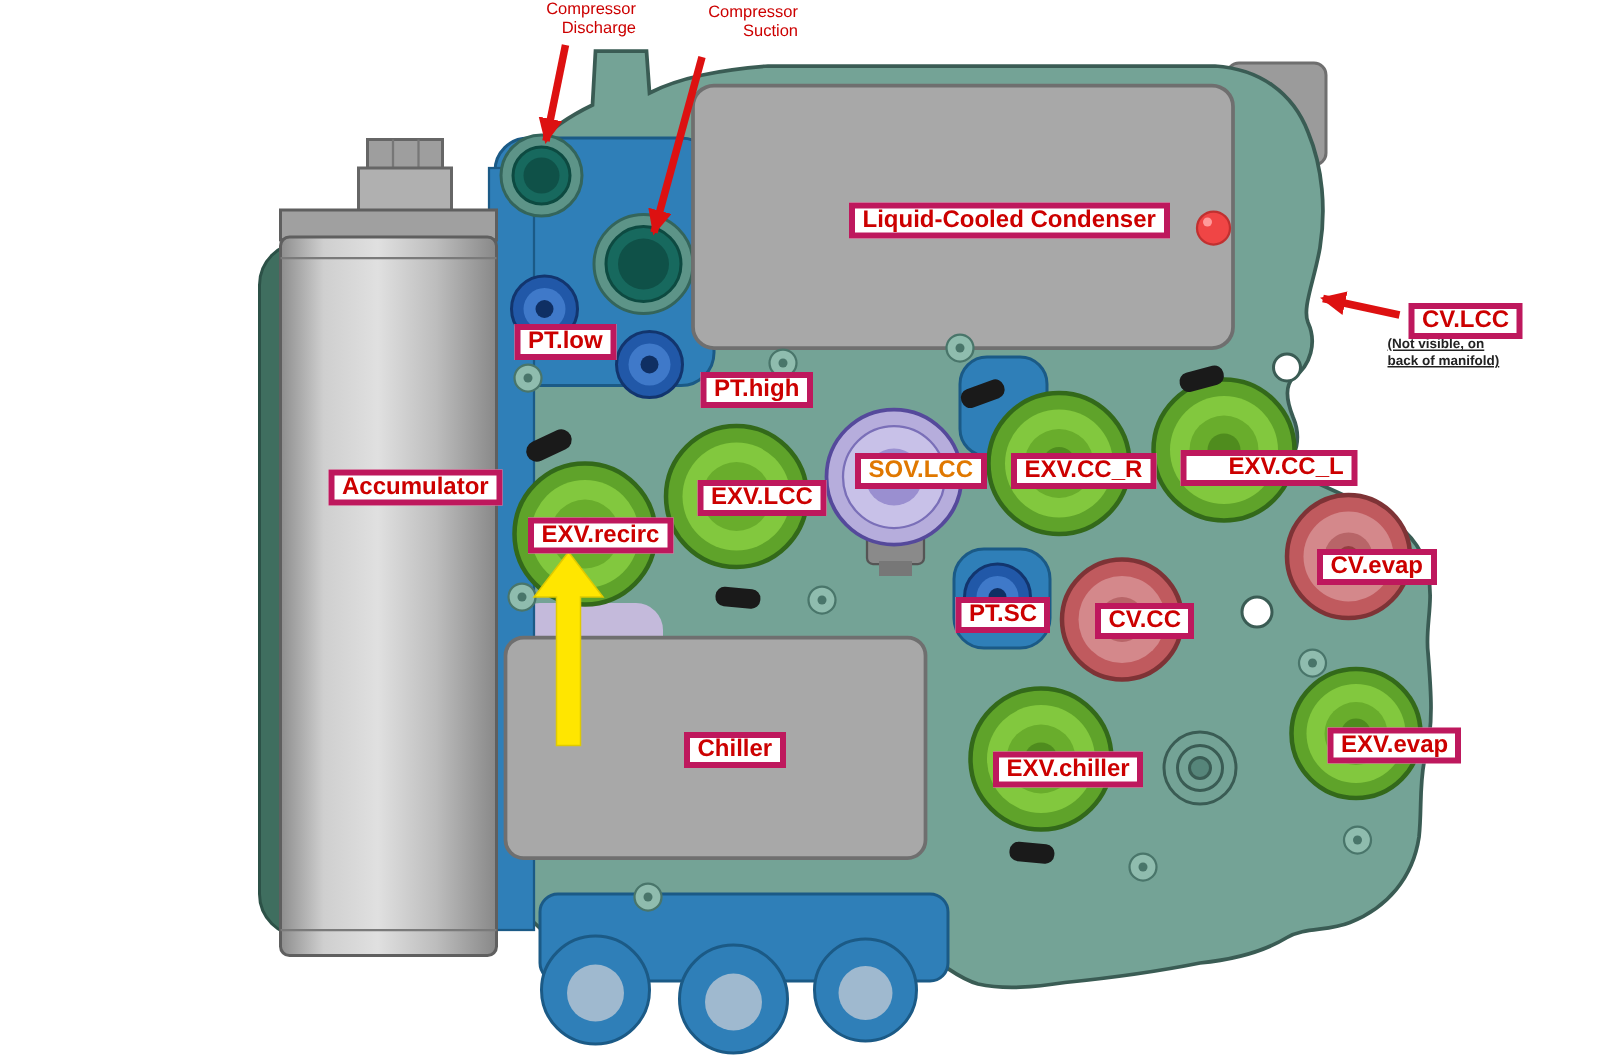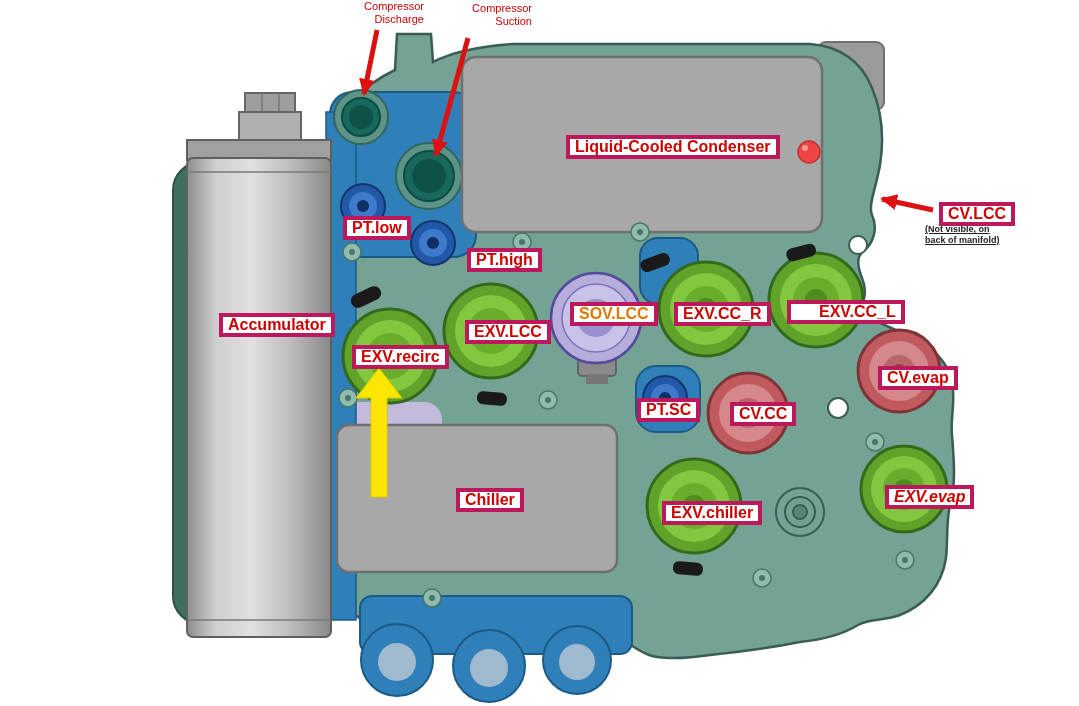--- a/index.html
+++ b/index.html
@@ -251,16 +251,16 @@
   <div class="lbl" style="left:352px;top:345px;">EXV.recirc</div>
   <div class="lbl" style="left:465px;top:320px;">EXV.LCC</div>
   <div class="lbl orange" style="left:570px;top:302px;text-align:right;">SOV.LCC</div>
   <div class="lbl" style="left:674px;top:302px;">EXV.CC_R</div>
   <div class="lbl" style="left:787px;top:300px;padding-left:28px;">EXV.CC_L</div>
   <div class="lbl" style="left:878px;top:366px;">CV.evap</div>
   <div class="lbl" style="left:637px;top:398px;">PT.SC</div>
   <div class="lbl" style="left:730px;top:402px;">CV.CC</div>
   <div class="lbl" style="left:456px;top:488px;">Chiller</div>
   <div class="lbl" style="left:662px;top:501px;">EXV.chiller</div>
-  <div class="lbl" style="left:885px;top:485px;font-style:italic;">EXV.evap</div>
+  <div class="lbl" style="left:885px;top:485px;">EXV.evap</div>
   <div class="lbl" style="left:939px;top:202px;">CV.LCC</div>
 
 </div>
 
 </body></html>

